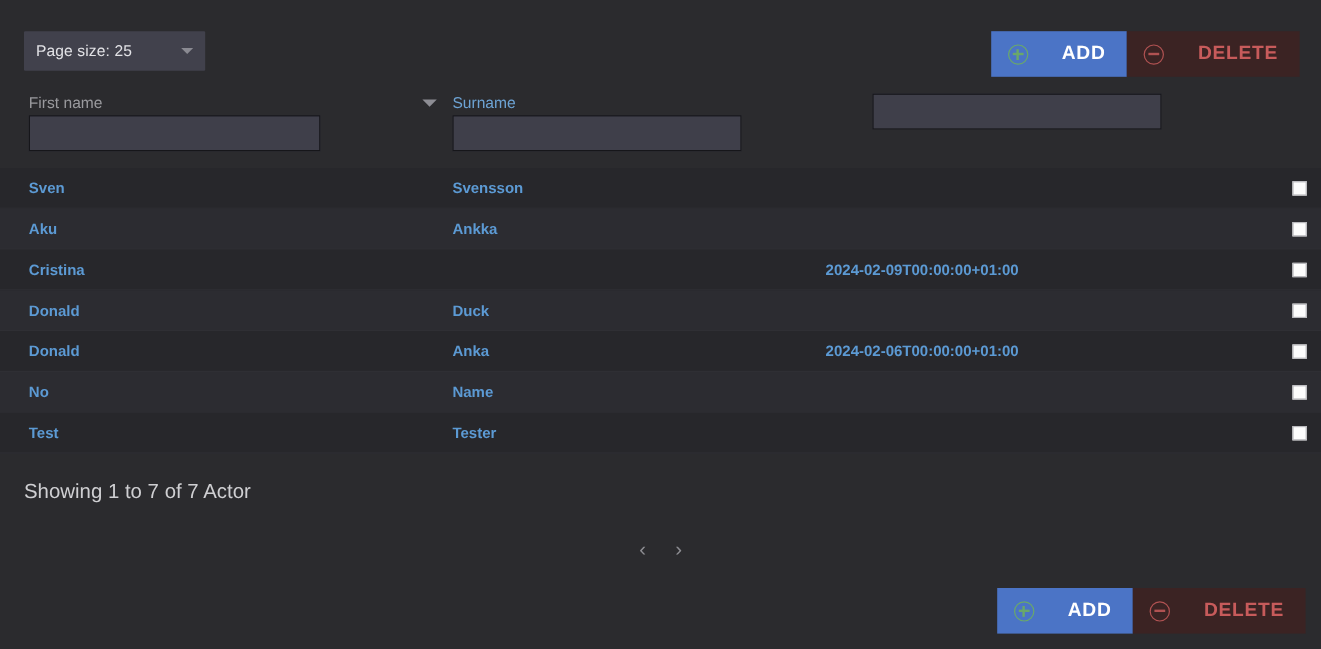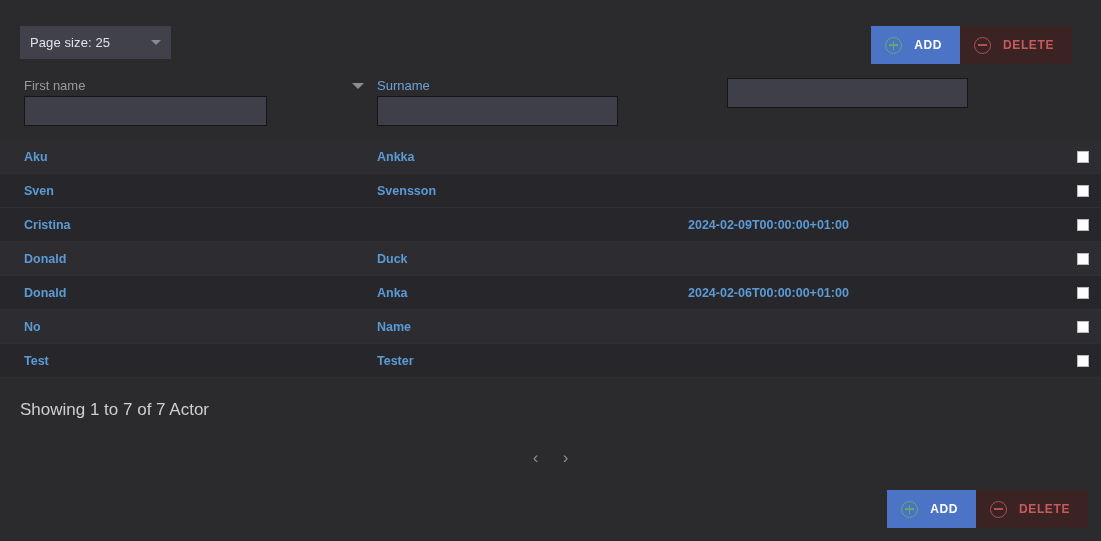--- a/index.html
+++ b/index.html
@@ -22,21 +22,21 @@
   .app {
     position: relative;
     width: 1101px;
     height: 541px;
     background: #2b2b2e;
   }
 
   
   .toolbar {
     position: absolute;
-    top: 0; left: 0; right: 16px;
+    top: 0; left: 0; right: 5px;
     height: 68px;
   }
   .pagesize-select {
     position: absolute;
     left: 20px;
     top: 26px;
     width: 151px;
     height: 33px;
     background: #41414c;
     border: none;
@@ -70,23 +70,23 @@
     position: absolute;
     right: 13px;
     top: 490px;
     display: flex;
     align-items: stretch;
   }
   .btn {
     height: 38px;
     display: flex;
     align-items: center;
-    gap: 12px;
+    gap: 28px;
     padding: 0 18px 0 14px;
-    font-size: 12px;
+    font-size: 16px;
     font-weight: bold;
     letter-spacing: 0.6px;
     border: none;
     cursor: pointer;
     font-family: "Liberation Sans", sans-serif;
   }
   .btn-add {
     background: #4b74c6;
     color: #ffffff;
     min-width: 84px;
@@ -267,31 +267,31 @@
       <span class="ch-label ch-sortable">Surname</span>
       <input class="filter-input" style="width: 241px;" type="text" value="">
     </div>
 
     <div class="col-head" style="left:727px;">
       <input class="filter-input" style="width: 241px;" type="text" value="">
     </div>
   </div>
 
   <div class="table" id="table-body">
+      <div class="trow odd">
+        <span class="cell cell-first">Sven</span>
+        <span class="cell cell-surname">Svensson</span>
+        <span class="cell cell-date"></span>
+        <span class="cell-check">
+          <span class="checkbox"></span>
+        </span>
+      </div>
       <div class="trow even">
         <span class="cell cell-first">Aku</span>
         <span class="cell cell-surname">Ankka</span>
-        <span class="cell cell-date"></span>
-        <span class="cell-check">
-          <span class="checkbox"></span>
-        </span>
-      </div>
-      <div class="trow odd">
-        <span class="cell cell-first">Sven</span>
-        <span class="cell cell-surname">Svensson</span>
         <span class="cell cell-date"></span>
         <span class="cell-check">
           <span class="checkbox"></span>
         </span>
       </div>
       <div class="trow odd">
         <span class="cell cell-first">Cristina</span>
         <span class="cell cell-surname"></span>
         <span class="cell cell-date">2024-02-09T00:00:00+01:00</span>
         <span class="cell-check">

